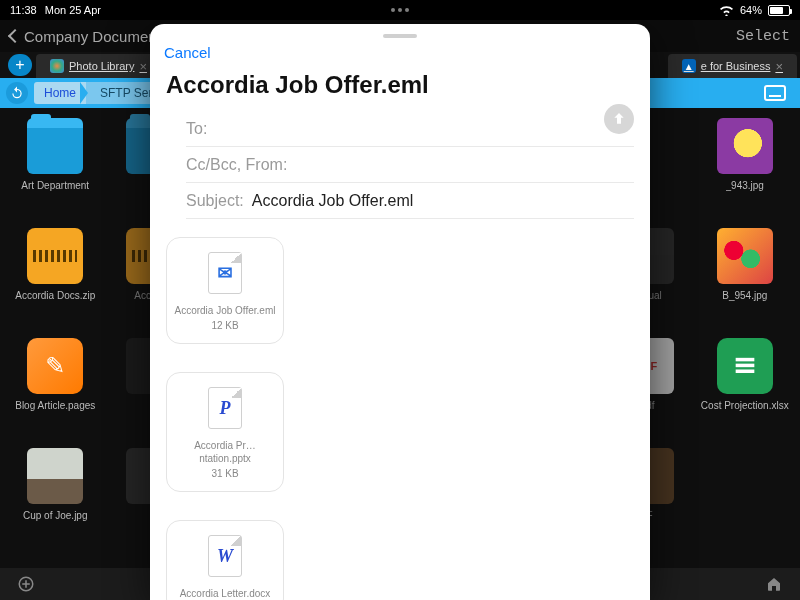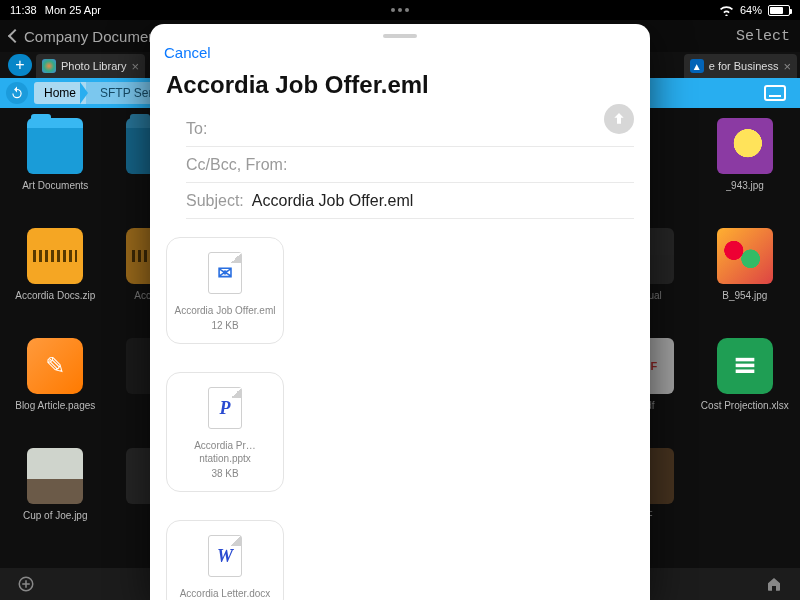--- a/index.html
+++ b/index.html
@@ -29,38 +29,38 @@
   .nav-bar .select { margin-left: auto; font-family: Liberation Mono, monospace; }
   .chev { width: 10px; height: 10px; border-left: 2px solid #aaa; border-bottom: 2px solid #aaa; transform: rotate(45deg); }
 
   
   .tabs {
     position: absolute; top: 52px; left: 0; right: 0; height: 26px;
     background: #111; display: flex; align-items: stretch; font-size: 11px; color: #ddd;
     padding-left: 8px;
   }
   .tab-plus { width: 24px; height: 22px; border-radius: 11px; background: #0786c8; color:#fff; display:flex;align-items:center;justify-content:center; margin: 2px 4px 0 0; font-size: 16px;}
-  .tab { display: flex; align-items: center; gap: 5px; background: #2a2a2a; padding: 0 6px; border-radius: 4px 4px 0 0; margin-right: 3px; height: 24px; margin-top:2px;}
+  .tab { display: flex; align-items: center; gap: 5px; background: #2a2a2a; padding: 0 14px; border-radius: 4px 4px 0 0; margin-right: 3px; height: 24px; margin-top:2px;text-decoration:underline;}
   .tab.right-edge { margin-left: auto; }
   .tab-close { color: #888; font-size: 13px;}
   .tab-ico { width: 14px; height: 14px; border-radius: 3px; display:flex; align-items:center; justify-content:center; font-size:10px;}
   .ico-photo{background:radial-gradient(circle,#e84,#3a8,#48d);}
   .ico-od{background:#0364b8;color:#fff;}
 
   
   .breadcrumb {
     position: absolute; top: 78px; left: 0; right: 0; height: 30px;
     background: #28aef0; display: flex; align-items: center; font-size: 12px; color: #fff;
     padding-left: 6px;
   }
   .bc-btn { background: #1b9bdc; border-radius: 12px; height: 22px; width: 22px; display:flex;align-items:center;justify-content:center; margin-right:6px;}
   .bc-item { padding: 0 10px 0 14px; height: 22px; display: flex; align-items: center; position: relative; }
   .bc-item::before { content:""; position:absolute; left:-6px; top:0; width:0;height:0; border-top:11px solid transparent; border-bottom:11px solid transparent; border-left: 8px solid #28aef0;}
   .bc-item.first::before{display:none;}
-  .bc-item.first { background: #aad9f1; color:#000000; border-radius: 3px 0 0 3px; padding-left:10px;}
+  .bc-item.first { background: #aad9f1; color:#1d4ed8; border-radius: 3px 0 0 3px; padding-left:10px;}
   .bc-item.second { background: #7bc7ee; color:#164b66;}
   .bc-right { margin-left: auto; padding-right: 14px; }
   .bc-rect { width: 22px; height: 16px; border: 2px solid #fff; border-radius: 3px; position: relative; }
   .bc-rect::after{content:"";position:absolute;left:3px;right:3px;bottom:2px;height:2px;background:#fff;}
 
   
   .grid {
     position: absolute; top: 108px; left: 0; right: 0; bottom: 32px;
     display: grid; grid-template-columns: repeat(8, 1fr); grid-auto-rows: 110px;
     gap: 0; padding: 6px 6px 0 6px; background: #0f0f0f; color: #bbb; font-size: 10px;
@@ -172,21 +172,21 @@
   <div class="bc-item second">SFTP Server</div>
   <div class="bc-right">
     <div class="bc-rect"></div>
   </div>
 </div>
 
 <div class="grid">
 
   <div class="cell">
       <div class="thumb folder-blue"></div>
-      <div class="label">Art Documents</div>
+      <div class="label">Art Department</div>
     </div>
   <div class="cell half">
       <div class="thumb folder-blue"></div>
     </div>
   <div class="cell"></div>
     <div class="cell"></div>
     <div class="cell"></div>
     <div class="cell"></div>
     <div class="cell"></div>
   <div class="cell">
@@ -322,20 +322,20 @@
   </div>
   <div class="attachments" id="att-list">
       <div class="att">
         <div class="att-ico mail">✉</div>
         <div class="att-name">Accordia Job Offer.eml</div>
         <div class="att-size">12 KB</div>
       </div>
       <div class="att">
         <div class="att-ico p">P</div>
         <div class="att-name">Accordia Pr…ntation.pptx</div>
-        <div class="att-size">38 KB</div>
+        <div class="att-size">31 KB</div>
       </div>
       <div class="att">
         <div class="att-ico w">W</div>
         <div class="att-name">Accordia Letter.docx</div>
       </div>
     </div>
 </div>
 
 </body></html>

